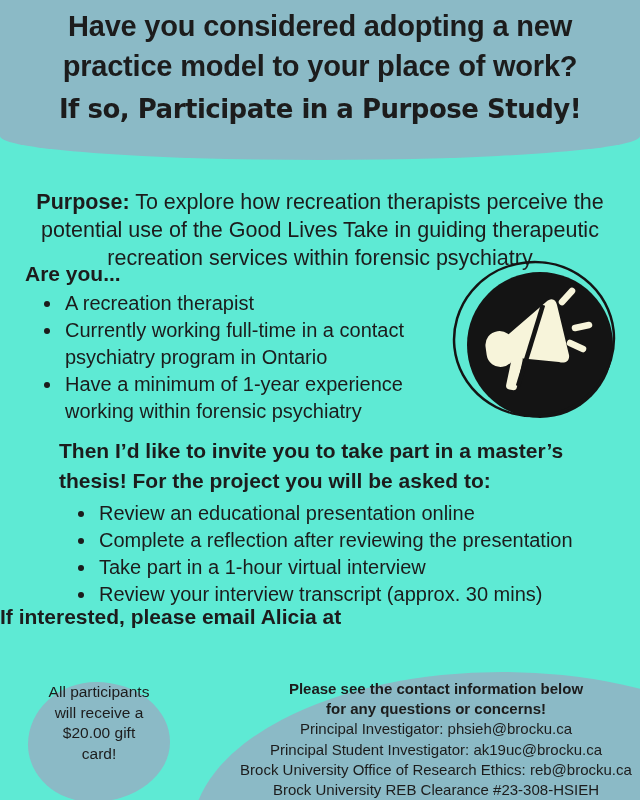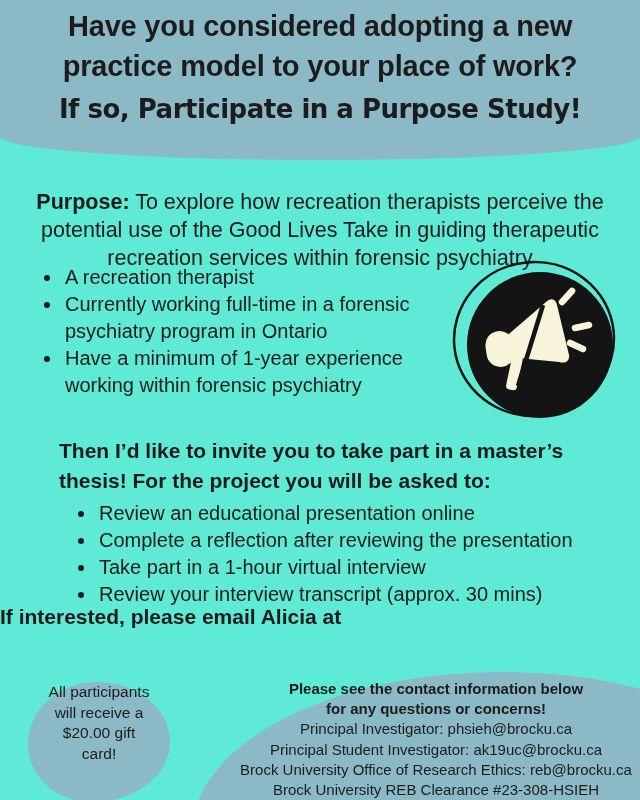--- a/index.html
+++ b/index.html
@@ -78,23 +78,24 @@
 <div class="flyer">
 
   <div class="header-band">
     <h1 class="headline">Have you considered adopting a new practice model to your place of work?</h1>
     <div class="cta-banner">If so, Participate in a Purpose Study!</div>
   </div>
 
   <p class="purpose"><b>Purpose:</b> <span>To explore how recreation therapists perceive the potential use of the Good Lives Take in guiding therapeutic recreation services within forensic psychiatry</span></p>
 
   <div class="areyou">
+    <div class="areyou-heading">Are you...</div>
     <ul class="bullets">
       <li>A recreation therapist</li>
-      <li>Currently working full-time in a forensic psychiatry program in Ontario</li>
+      <li>Currently working full-time in a contact psychiatry program in Ontario</li>
       <li>Have a minimum of 1-year experience working within forensic psychiatry</li>
     </ul>
   </div>
 
   <svg class="mega" viewBox="0 0 182 176" aria-hidden="true">
     <circle cx="90" cy="87" r="73" fill="#141414"></circle>
     <ellipse cx="84" cy="81" rx="80" ry="77" fill="none" stroke="#141414" stroke-width="2.5" transform="rotate(-6 84 81)"></ellipse>
     <rect x="36" y="73" width="28" height="36" rx="14" fill="#f7f4da" transform="rotate(-8 50 91)"></rect>
     <path d="M52 82 L96 44 C101 39 106 41 107 47 L119 97 C120 103 115 106 109 104 L58 99 Z" fill="#f7f4da"></path>
     <rect x="59" y="97" width="11" height="35" rx="4" fill="#f7f4da" transform="rotate(12 64 114)"></rect>

